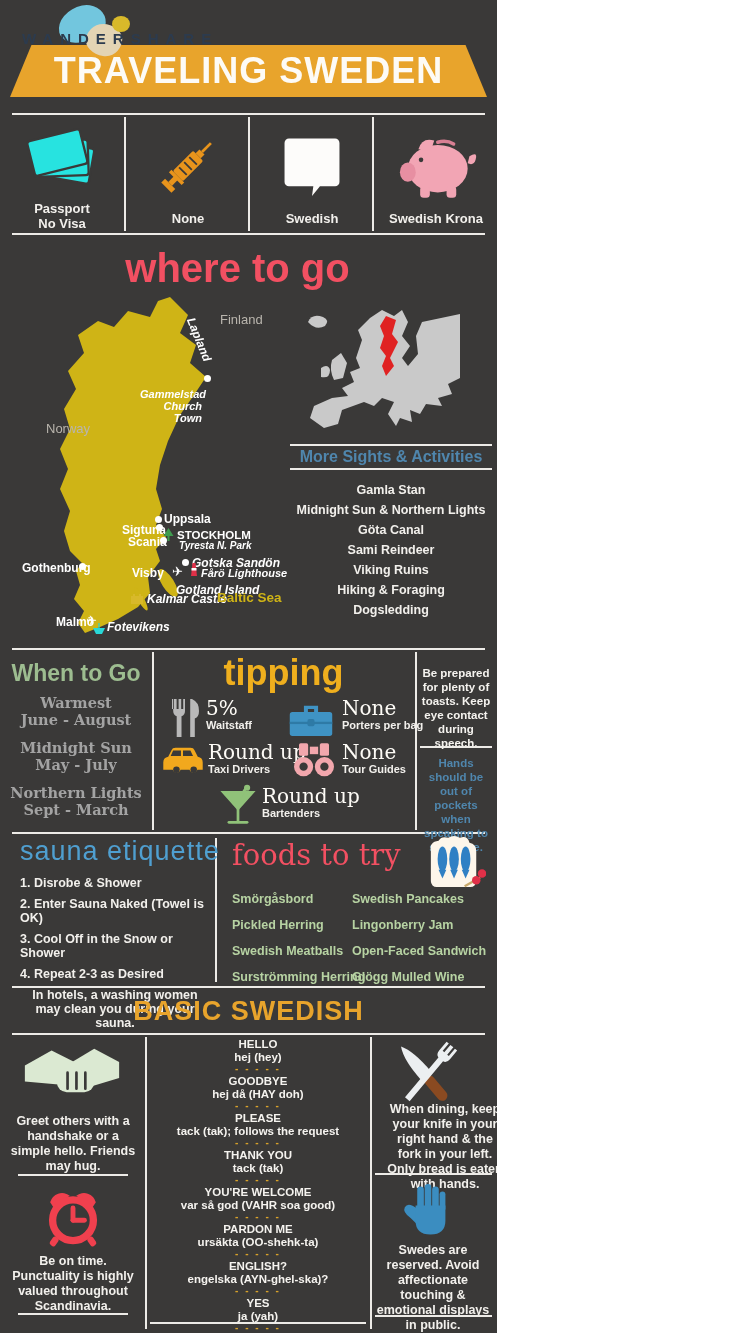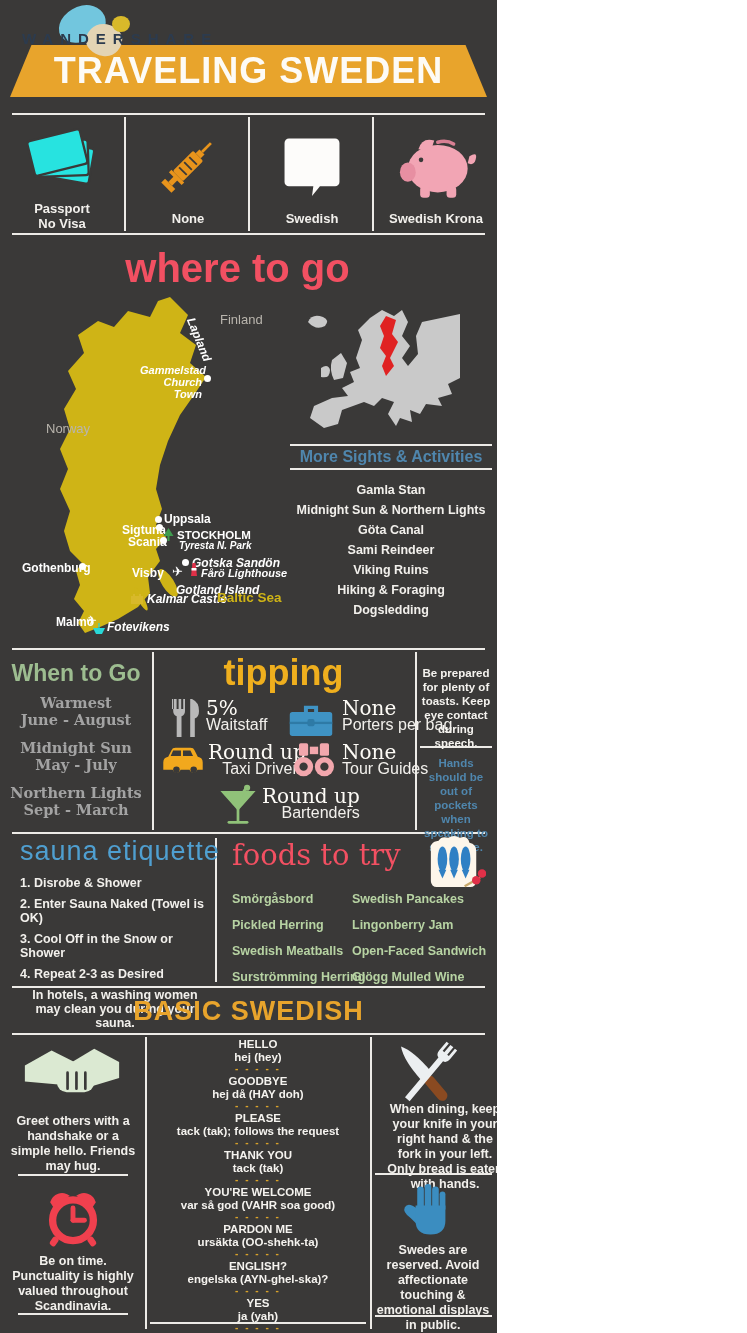--- a/index.html
+++ b/index.html
@@ -2,21 +2,21 @@
 <html><head>
 <meta charset="utf-8">
 <style>
   html,body{margin:0;padding:0;}
   body{font-family:"Liberation Sans",sans-serif;background:#ffffff;}
   .canvas{position:relative;width:747px;height:1333px;background:#ffffff;overflow:hidden;}
   .info{position:absolute;left:0;top:0;width:497px;height:1333px;background:#3a3938;overflow:hidden;}
   .abs{position:absolute;}
   .hline{position:absolute;height:2px;background:#edebe7;}
   .vline{position:absolute;width:2px;background:#edebe7;}
-  .preline{white-space:pre-line;}
+  .preline{white-space:pre-line;margin-top:24px;}
   
   .brand{position:absolute;left:22px;top:30px;font-size:15px;font-weight:bold;letter-spacing:7px;color:#2c3b4e;z-index:3;}
   .blob{position:absolute;z-index:2;}
   .banner{position:absolute;left:10px;top:45px;width:477px;height:52px;background:#e8a42c;
     clip-path:polygon(4.5% 0,95.5% 0,100% 100%,0 100%);z-index:1;
     display:flex;align-items:center;justify-content:center;}
   .banner span{color:#fdfbf6;font-size:36px;font-weight:bold;letter-spacing:1px;}
   
   .ess-cell{position:absolute;top:117px;height:114px;width:124px;display:flex;flex-direction:column;align-items:center;justify-content:flex-start;padding-top:10px;box-sizing:border-box;}
   .ess-icon{height:78px;display:flex;align-items:center;justify-content:center;}
@@ -29,21 +29,21 @@
   .dot{position:absolute;width:7px;height:7px;border-radius:50%;background:#fff;}
   .baltic{color:#cfb416;font-size:13.5px;}
   .ms-title{position:absolute;left:288px;top:448px;width:206px;text-align:center;color:#4f86ad;font-size:16px;font-weight:bold;}
   .ms-list{position:absolute;left:278px;top:480px;width:226px;text-align:center;color:#f2f0ec;font-size:12.5px;font-weight:bold;line-height:20px;}
   
   .wt-title{position:absolute;left:0;top:660px;width:152px;text-align:center;color:#9dbd90;font-size:23px;font-weight:bold;}
   .wt-list{position:absolute;left:4px;top:694px;width:144px;text-align:center;color:#a3a3a3;font-family:"DejaVu Serif",serif;font-size:14.5px;line-height:17px;font-weight:bold;}
   .wt-item{margin-bottom:11px;}
   .tip-title{position:absolute;left:152px;top:652px;width:263px;text-align:center;color:#efaf1e;font-size:36px;font-weight:bold;}
   .tip-amt{font-family:"DejaVu Serif",serif;font-size:20px;color:#fdfbf6;line-height:21px;}
-  .tip-who{font-size:16px;color:#f2f0ec;font-weight:normal;line-height:12px;text-align:right;}
+  .tip-who{font-size:11px;color:#f2f0ec;font-weight:bold;line-height:12px;}
   .note{position:absolute;left:419px;width:74px;text-align:center;font-size:11.5px;font-weight:bold;line-height:14px;}
   
   .sauna-title{position:absolute;left:20px;top:836px;color:#4f9fd0;font-size:27px;letter-spacing:1px;}
   .sauna-list{position:absolute;left:20px;top:876px;width:190px;color:#f2f0ec;font-size:12.5px;font-weight:bold;line-height:14px;}
   .sauna-list div{margin-bottom:7px;}
   .sauna-note{margin-top:2px;text-align:center;}
   .foods-title{position:absolute;left:232px;top:838px;color:#f25062;font-size:29px;font-family:"DejaVu Serif",serif;}
   .food-col{position:absolute;top:886px;color:#b7d3a3;font-size:12.5px;font-weight:bold;line-height:26px;}
   
   .basic-title{position:absolute;left:0;top:996px;width:497px;text-align:center;color:#e8a42c;font-size:27px;font-weight:bold;letter-spacing:1px;}

